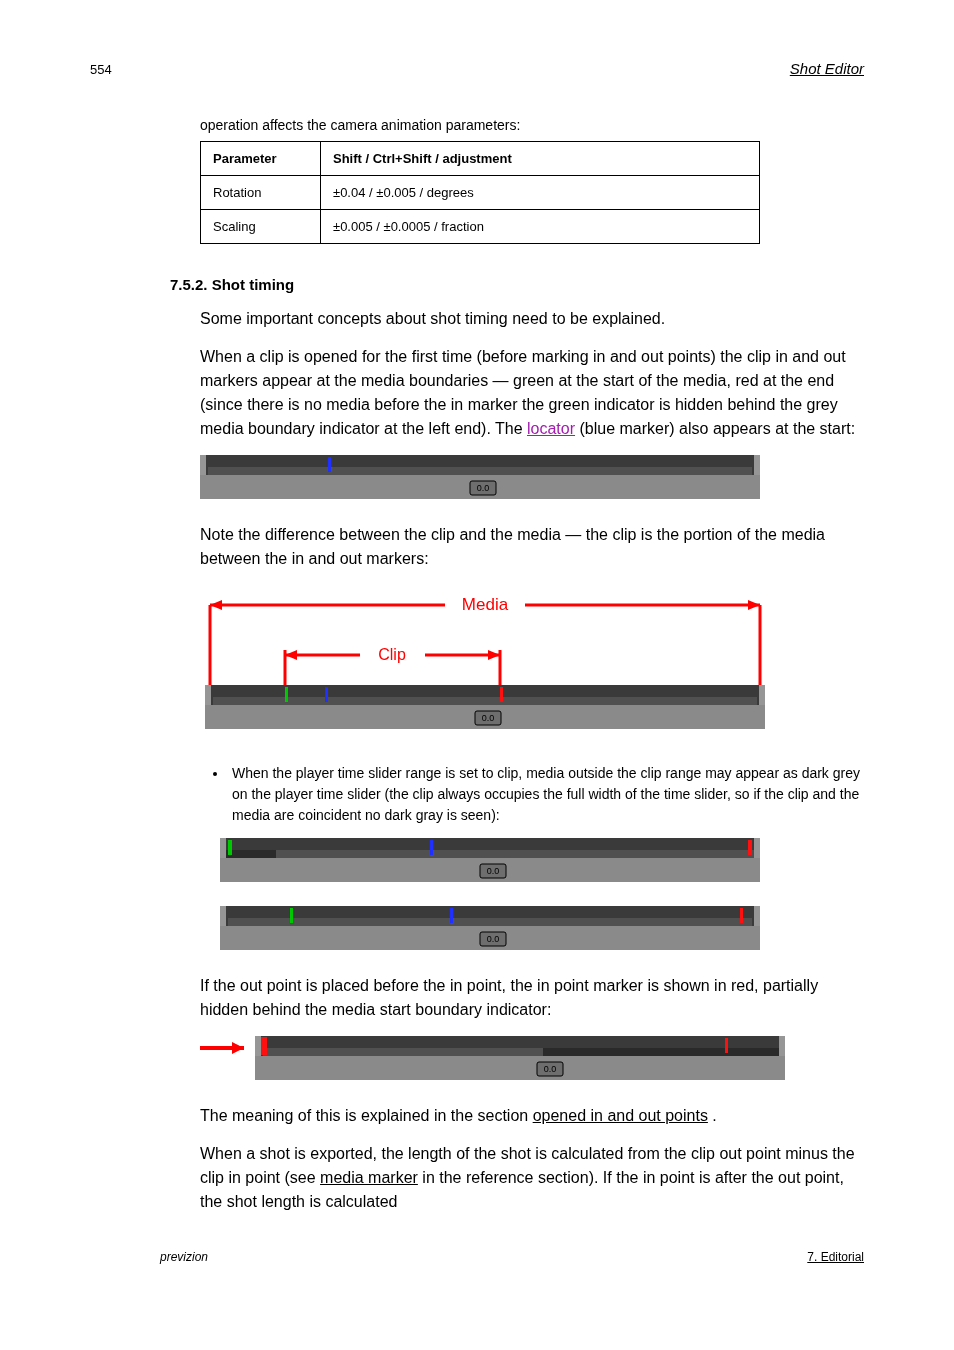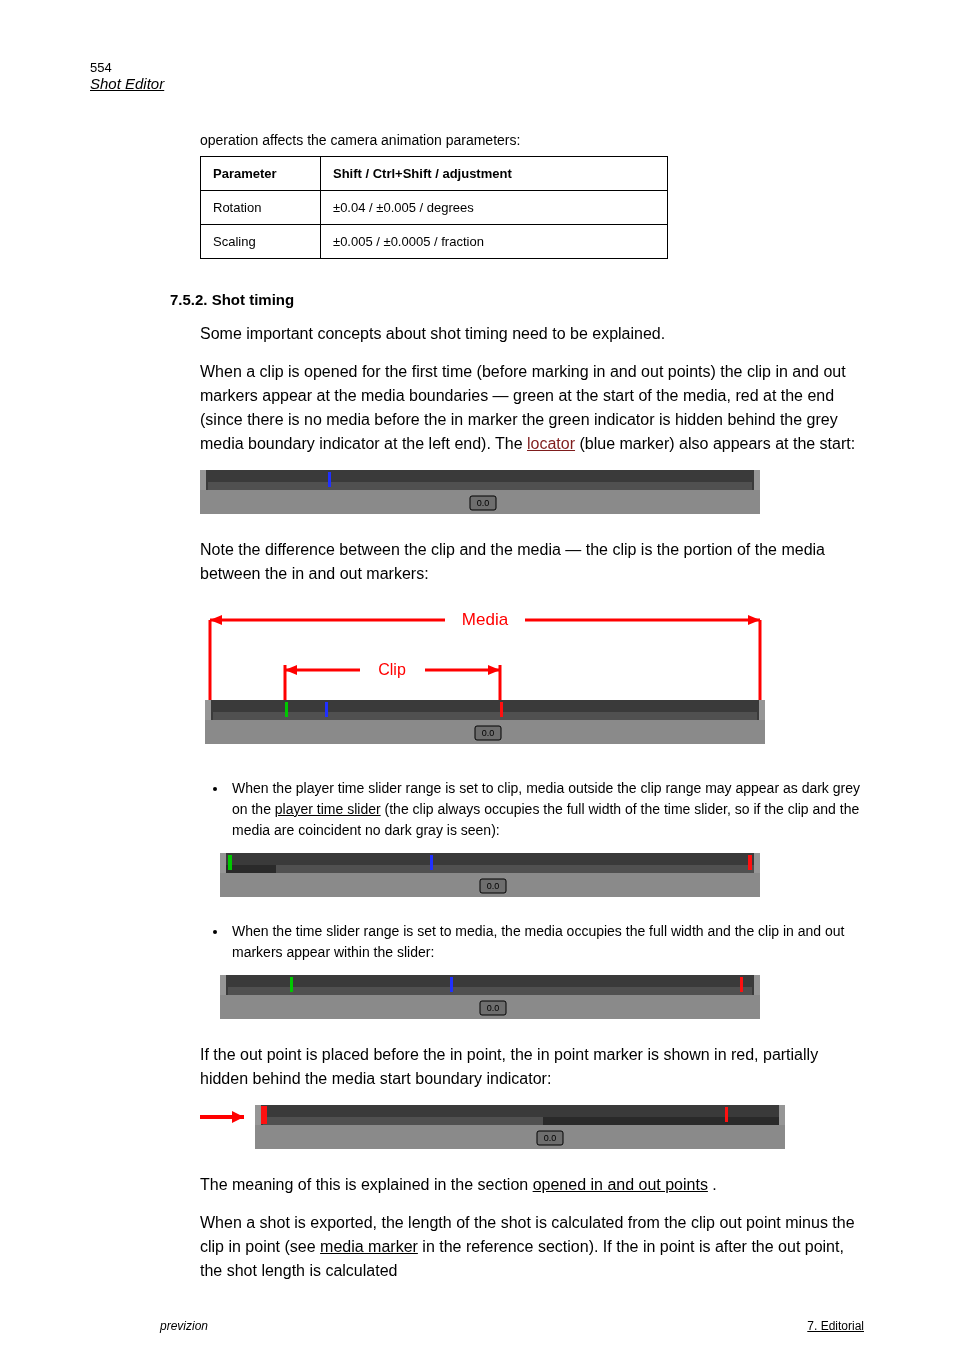--- a/index.html
+++ b/index.html
@@ -1,28 +1,28 @@
 <!DOCTYPE html>
 <html><head>
 <meta charset="utf-8">
 <style>
   * { box-sizing: border-box; margin: 0; padding: 0; }
   html, body { width: 954px; background: #fff; font-family: Arial, Helvetica, sans-serif; color: #000; }
   .page { padding: 60px 90px 60px 90px; position: relative; }
 
-  .header { display: flex; justify-content: space-between; align-items: baseline; margin-bottom: 40px; flex-direction: column; }
+  .header { display: flex; justify-content: space-between; align-items: baseline; margin-bottom: 40px; }
   .pageno { font-size: 13px; }
   .header-title { font-size: 15px; font-style: italic; text-decoration: underline; }
 
   .section-lead { margin: 0 0 8px 110px; font-size: 14px; }
 
   table.props {
     border-collapse: collapse;
     margin-left: 110px;
-    width: 468px;
+    width: 560px;
     font-size: 13px;
     margin-bottom: 28px;
     border-radius: 20px;
   }
   table.props th, table.props td {
     border: 1px solid #000;
     padding: 9px 12px;
     text-align: left;
     vertical-align: top;
     font-weight: normal;
@@ -70,21 +70,21 @@
       <td>Scaling</td>
       <td>±0.005 / ±0.0005 / fraction</td>
     </tr>
   </tbody>
 </table>
 
 <div class="h3">7.5.2. Shot timing</div>
 <p class="body">Some important concepts about shot timing need to be explained.</p>
 <p class="body">
   <span>When a clip is opened for the first time (before marking in and out points) the clip in and out markers appear at the media boundaries — green at the start of the media, red at the end (since there is no media before the in marker the green indicator is hidden behind the grey media boundary indicator at the left end). The </span>
-  <span style="text-decoration:underline;color:#7f1d1d;">locator</span>
+  <span style="text-decoration:underline;color:#a21caf;">locator</span>
   <span> (blue marker) also appears at the start:</span>
 </p>
 
 <div class="figwrap">
 <svg width="560" height="50" viewBox="0 0 560 50">
   <rect x="0" y="0" width="560" height="20" fill="#3a3a3a"></rect>
   <rect x="8" y="12" width="544" height="8" fill="#505050"></rect>
   <rect x="0" y="0" width="6" height="20" fill="#969696"></rect>
   <rect x="554" y="0" width="6" height="20" fill="#969696"></rect>
   <rect x="128" y="2" width="3" height="15" fill="#2030ff"></rect>
@@ -134,44 +134,41 @@
     <rect x="0" y="20" width="560" height="24" fill="#8a8a8a"></rect>
     <rect x="270" y="26" width="26" height="14" rx="2" fill="#6e6e6e" stroke="#000" stroke-width="1"></rect>
     <text x="283" y="36" text-anchor="middle" font-size="9" fill="#000">0.0</text>
   </g>
 </svg>
 </div>
 
 <ul class="bul">
   <li>
     <span>When the player time slider range is set to clip, media outside the clip range may appear as dark grey on the </span>
-    <span style="text-decoration:underline;">player time slider</span>
+    <span style="">player time slider</span>
     <span> (the clip always occupies the full width of the time slider, so if the clip and the media are coincident no dark gray is seen):</span>
   </li>
 </ul>
 
 <div class="figwrap" style="margin-left:130px;">
 <svg width="540" height="50" viewBox="0 0 540 50">
   <rect x="0" y="0" width="540" height="20" fill="#3a3a3a"></rect>
   <rect x="6" y="12" width="50" height="8" fill="#2a2a2a"></rect>
   <rect x="56" y="12" width="478" height="8" fill="#505050"></rect>
   <rect x="0" y="0" width="6" height="20" fill="#969696"></rect>
   <rect x="534" y="0" width="6" height="20" fill="#969696"></rect>
   <rect x="8" y="2" width="4" height="15" fill="#00c800"></rect>
   <rect x="528" y="2" width="4" height="15" fill="#ff1010"></rect>
   <rect x="210" y="2" width="3" height="15" fill="#2030ff"></rect>
   <rect x="0" y="20" width="540" height="24" fill="#8a8a8a"></rect>
   <rect x="260" y="26" width="26" height="14" rx="2" fill="#6e6e6e" stroke="#000" stroke-width="1"></rect>
   <text x="273" y="36" text-anchor="middle" font-size="9" fill="#000">0.0</text>
 </svg>
 </div>
 
-<ul class="bul">
-  <li>When the time slider range is set to media, the media occupies the full width and the clip in and out markers appear within the slider:</li>
-</ul>
 
 <div class="figwrap" style="margin-left:130px;">
 <svg width="540" height="50" viewBox="0 0 540 50">
   <rect x="0" y="0" width="540" height="20" fill="#3a3a3a"></rect>
   <rect x="8" y="12" width="524" height="8" fill="#505050"></rect>
   <rect x="0" y="0" width="6" height="20" fill="#969696"></rect>
   <rect x="534" y="0" width="6" height="20" fill="#969696"></rect>
   <rect x="70" y="2" width="3" height="15" fill="#00c800"></rect>
   <rect x="230" y="2" width="3" height="15" fill="#2030ff"></rect>
   <rect x="520" y="2" width="3" height="15" fill="#ff1010"></rect>

